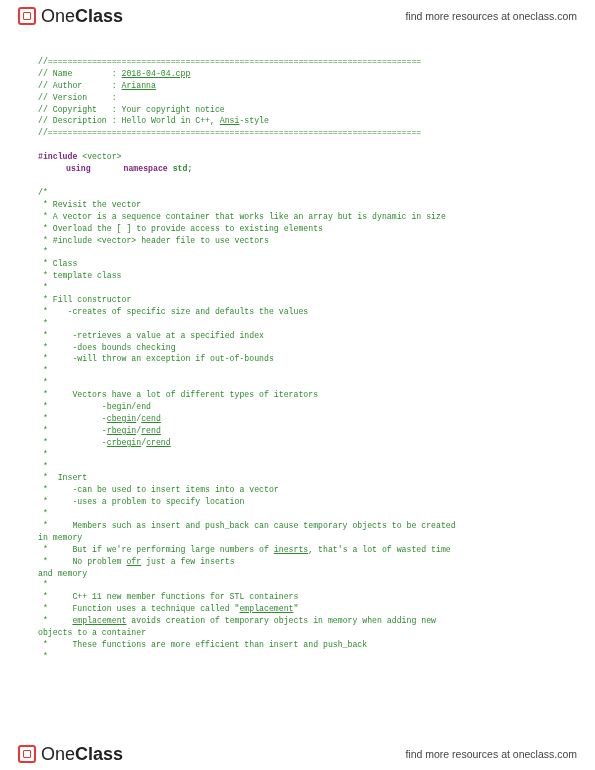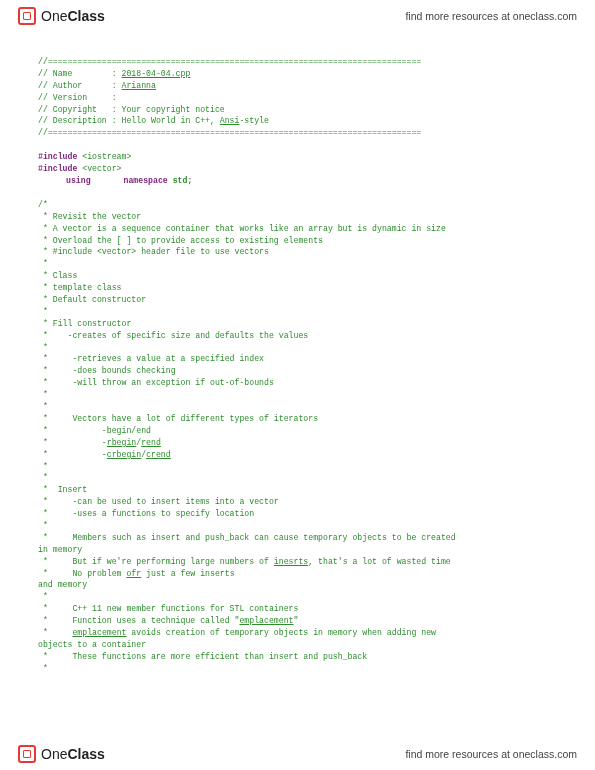--- a/index.html
+++ b/index.html
@@ -32,21 +32,21 @@
     position: relative;
   }
   .logo-icon::after {
     content: '';
     position: absolute;
     top: 3px; left: 3px; right: 3px; bottom: 3px;
     border: 1px solid #e53935;
     border-radius: 1px;
   }
   .logo-text {
-    font-size: 14px;
+    font-size: 18px;
     color: #222;
     font-weight: 400;
     margin-left: 3px;
   }
   .logo-text .bold { font-weight: 700; }
   .resources-link {
     font-size: 10.5px;
     color: #444;
     margin-left: 44px;
   }
@@ -81,53 +81,52 @@
   <div class="line"><span class="comment">//============================================================================</span></div>
   <div class="line"><span class="comment">// Name        : </span><span class="comment underline">2018-04-04.cpp</span></div>
   <div class="line"><span class="comment">// Author      : </span><span class="comment underline">Arianna</span></div>
   <div class="line"><span class="comment">// Version     :</span></div>
   <div class="line"><span class="comment">// Copyright   : Your copyright notice</span></div>
   <div class="line"><span class="comment">// Description : Hello World in C++, </span><span class="comment underline">Ansi</span><span class="comment">-style</span></div>
   <div class="line"><span class="comment">//============================================================================</span></div>
 
   <div class="blank"></div>
 
-  <div class="line"><span class="preproc">#include</span><span class="header-name"> &lt;iostream&gt;</span></div>
   <div class="line"><span class="preproc">#include</span><span class="header-name"> &lt;vector&gt;</span></div>
   <div class="line"><span class="keyword">using</span><span class="keyword"> namespace </span><span class="ns">std</span><span>;</span></div>
 
   <div class="blank"></div>
 
   <div class="line comment">/*</div>
   <div class="line comment"> * Revisit the vector</div>
   <div class="line comment"> * A vector is a sequence container that works like an array but is dynamic in size</div>
   <div class="line comment"> * Overload the [ ] to provide access to existing elements</div>
   <div class="line comment"> * #include &lt;vector&gt; header file to use vectors</div>
   <div class="line comment"> *</div>
   <div class="line comment"> * Class</div>
   <div class="line comment"> * template class</div>
-  <div class="line comment"> * Default constructor</div>
   <div class="line comment"> *</div>
   <div class="line comment"> * Fill constructor</div>
   <div class="line comment"> *    -creates of specific size and defaults the values</div>
   <div class="line comment"> *</div>
   <div class="line comment"> *     -retrieves a value at a specified index</div>
   <div class="line comment"> *     -does bounds checking</div>
   <div class="line comment"> *     -will throw an exception if out-of-bounds</div>
   <div class="line comment"> *</div>
   <div class="line comment"> *</div>
   <div class="line comment"> *     Vectors have a lot of different types of iterators</div>
   <div class="line comment"> *           -begin/end</div>
+  <div class="line"><span class="comment"> *           -</span><span class="comment underline">cbegin</span><span class="comment">/</span><span class="comment underline">cend</span></div>
   <div class="line"><span class="comment"> *           -</span><span class="comment underline">rbegin</span><span class="comment">/</span><span class="comment underline">rend</span></div>
   <div class="line"><span class="comment"> *           -</span><span class="comment underline">crbegin</span><span class="comment">/</span><span class="comment underline">crend</span></div>
   <div class="line comment"> *</div>
   <div class="line comment"> *</div>
   <div class="line comment"> *  Insert</div>
   <div class="line comment"> *     -can be used to insert items into a vector</div>
-  <div class="line comment"> *     -uses a functions to specify location</div>
+  <div class="line comment"> *     -uses a problem to specify location</div>
   <div class="line comment"> *</div>
   <div class="line comment"> *     Members such as insert and push_back can cause temporary objects to be created</div>
   <div class="line comment">in memory</div>
   <div class="line"><span class="comment"> *     But if we're performing large numbers of </span><span class="comment underline">inesrts</span><span class="comment">, that's a lot of wasted time</span></div>
   <div class="line"><span class="comment"> *     No problem </span><span class="comment underline">ofr</span><span class="comment"> just a few inserts</span></div>
   <div class="line comment">and memory</div>
   <div class="line comment"> *</div>
   <div class="line comment"> *     C++ 11 new member functions for STL containers</div>
   <div class="line"><span class="comment"> *     Function uses a technique called "</span><span class="comment underline">emplacement</span><span class="comment">"</span></div>
   <div class="line"><span class="comment"> *     </span><span class="comment underline">emplacement</span><span class="comment"> avoids creation of temporary objects in memory when adding new</span></div>

